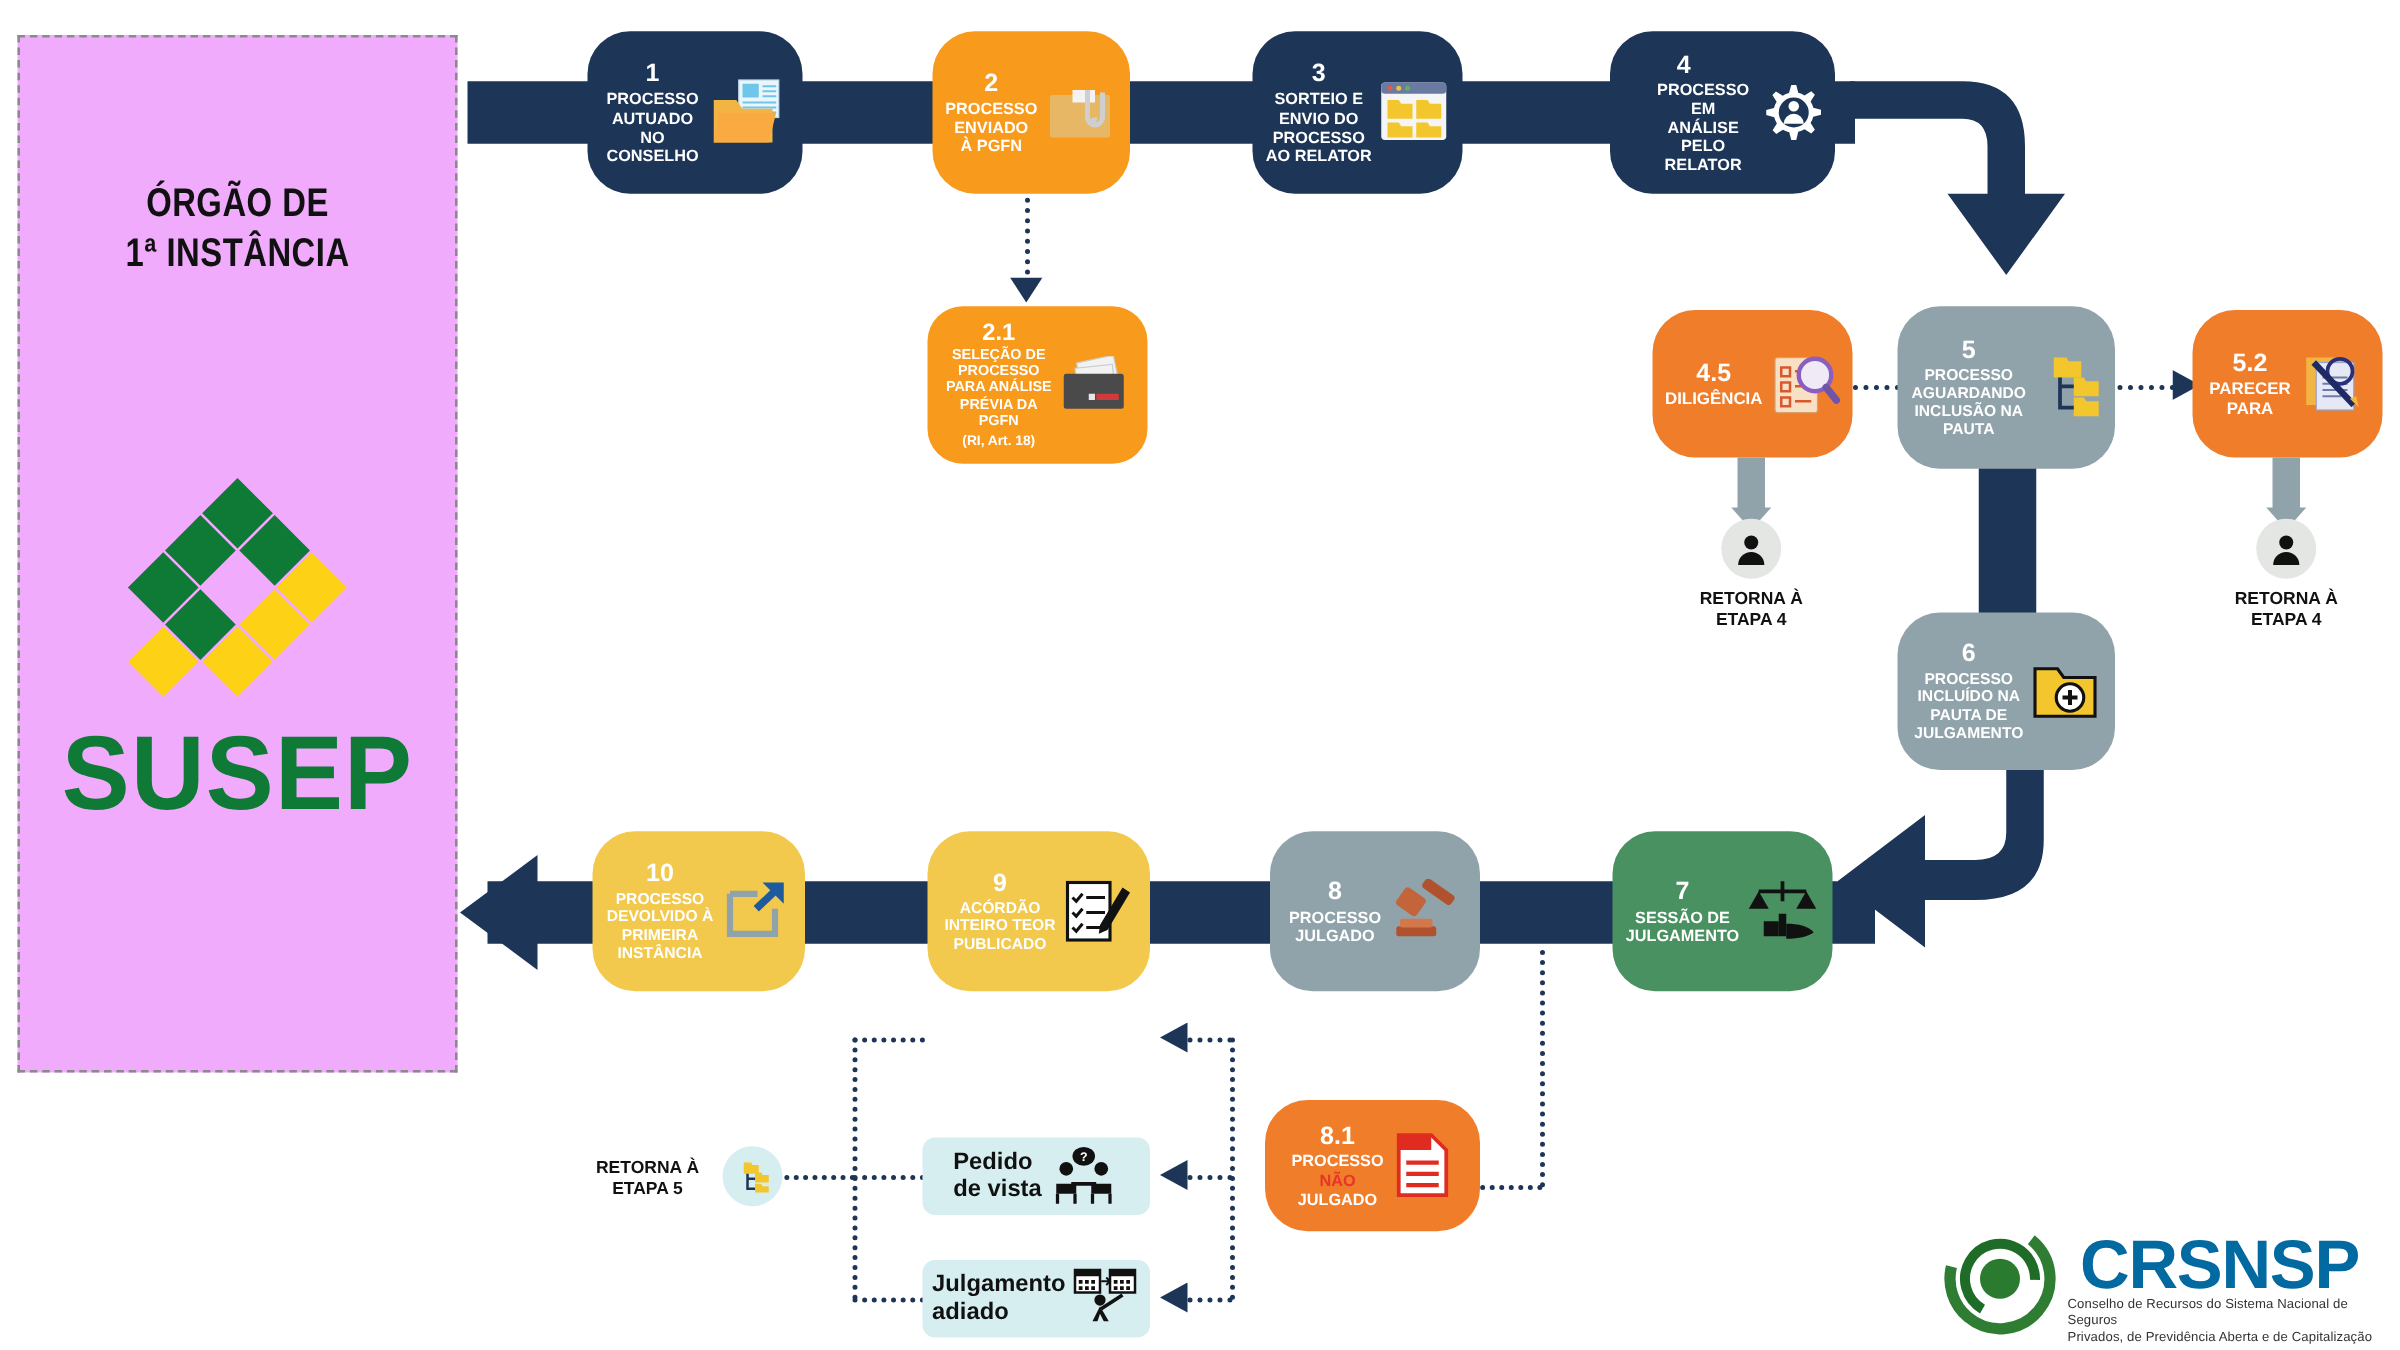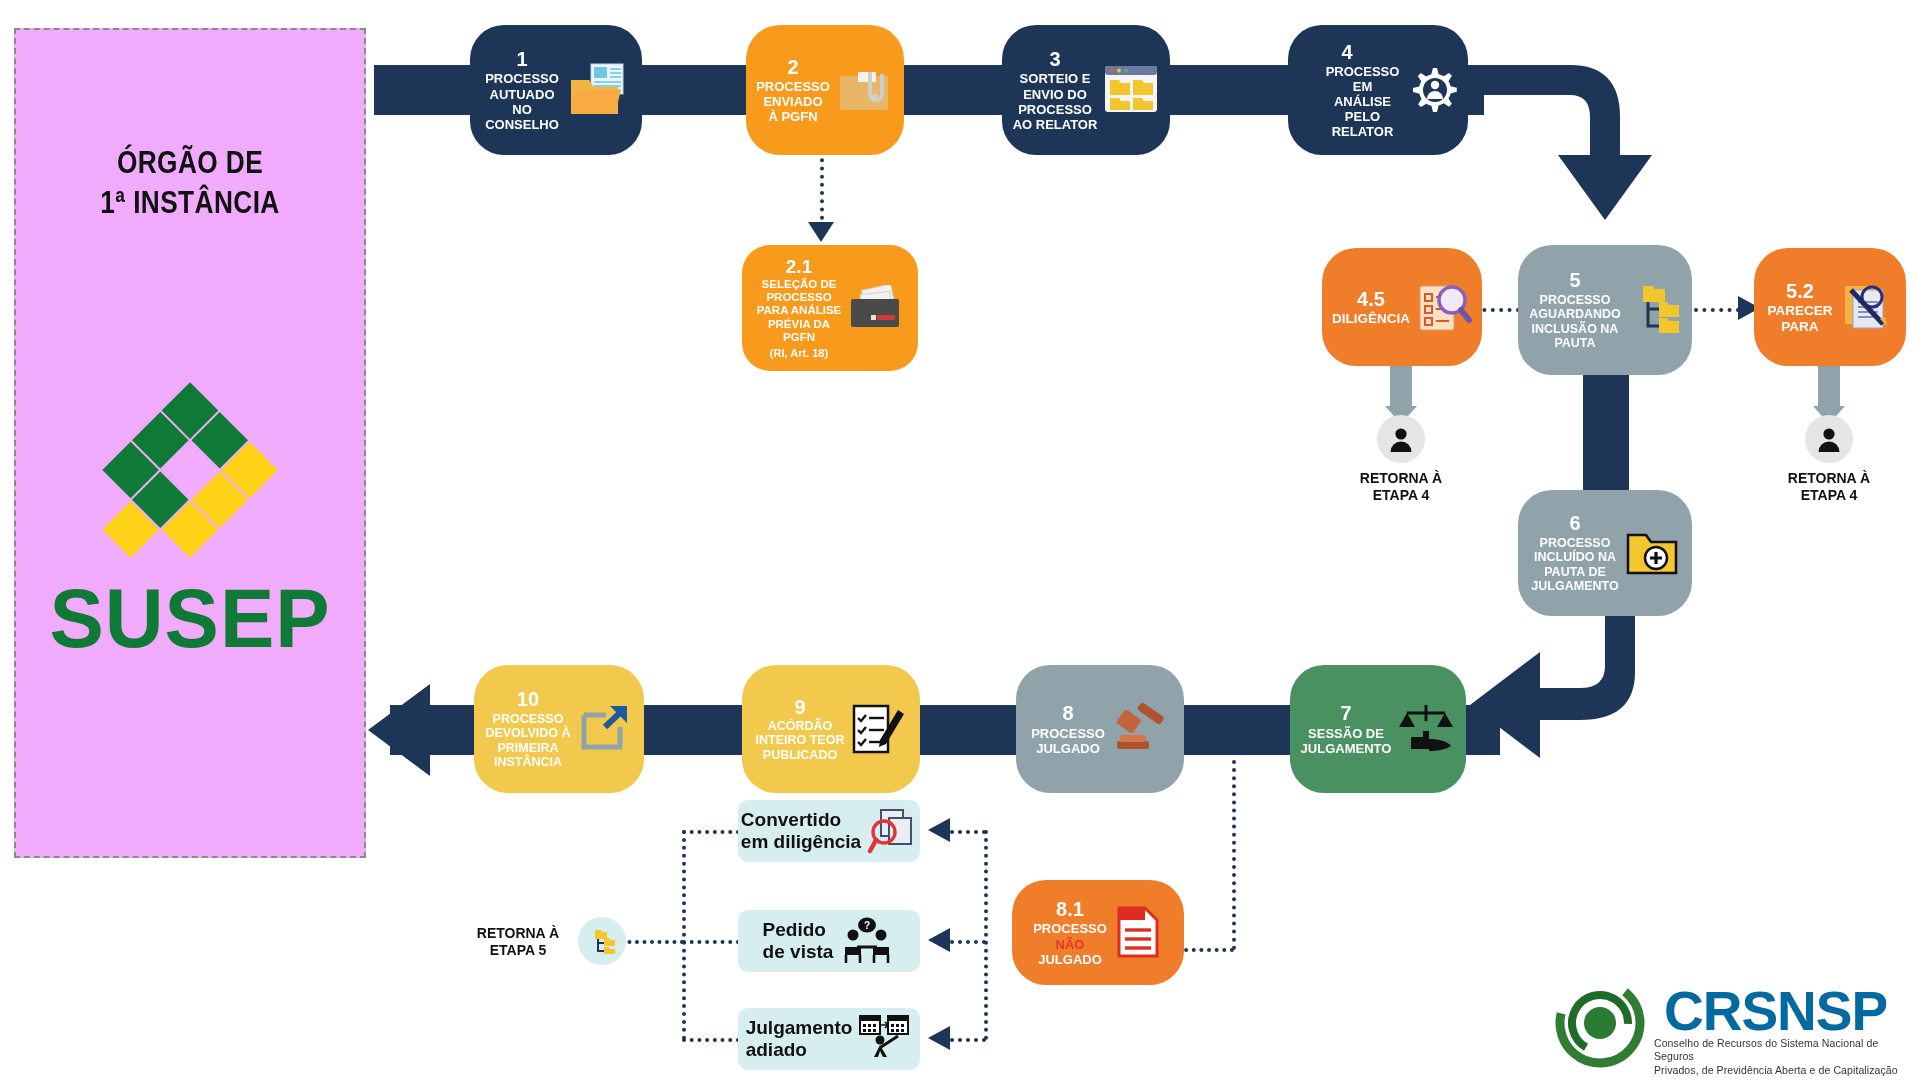--- a/index.html
+++ b/index.html
@@ -485,32 +485,20 @@
   <svg style="position:absolute;left:928px;top:818px;width:24px;height:26px;z-index:3;">
       <polygon points="22,0 22,24 0,12" fill="#1d3557"></polygon>
     </svg>
   <svg style="position:absolute;left:928px;top:928px;width:24px;height:26px;z-index:3;">
       <polygon points="22,0 22,24 0,12" fill="#1d3557"></polygon>
     </svg>
   <svg style="position:absolute;left:928px;top:1026px;width:24px;height:26px;z-index:3;">
       <polygon points="22,0 22,24 0,12" fill="#1d3557"></polygon>
     </svg>
 
-  <div class="pill" style="left:738px;top:800px;width:182px;height:62px;">
-    <div class="ptxt">
-      <div>Convertido</div>
-      <div>em diligência</div>
-    </div>
-    <svg width="50" height="46" viewBox="0 0 50 46">
-      <rect x="14" y="2" width="22" height="26" fill="#e9edf4" stroke="#44506b" stroke-width="2"></rect>
-      <rect x="22" y="10" width="22" height="26" fill="#e9edf4" stroke="#44506b" stroke-width="2"></rect>
-      <circle cx="17" cy="24" r="11" fill="none" stroke="#e0353a" stroke-width="3.4"></circle>
-      <line x1="9" y1="32" x2="3" y2="43" stroke="#e0353a" stroke-width="4.5" stroke-linecap="round"></line>
-    </svg>
-  </div>
 
   <div class="pill" style="left:738px;top:910px;width:182px;height:62px;">
     <div class="ptxt">
       <div>Pedido</div>
       <div>de vista</div>
     </div>
     <svg width="56" height="48" viewBox="0 0 56 48">
       <circle cx="14" cy="18" r="5.5" fill="#111"></circle>
       <path d="M6 30 h16 v8 H6 Z" fill="#111"></path>
       <path d="M7 38 v8 M21 38 v8" stroke="#111" stroke-width="2.6"></path>

